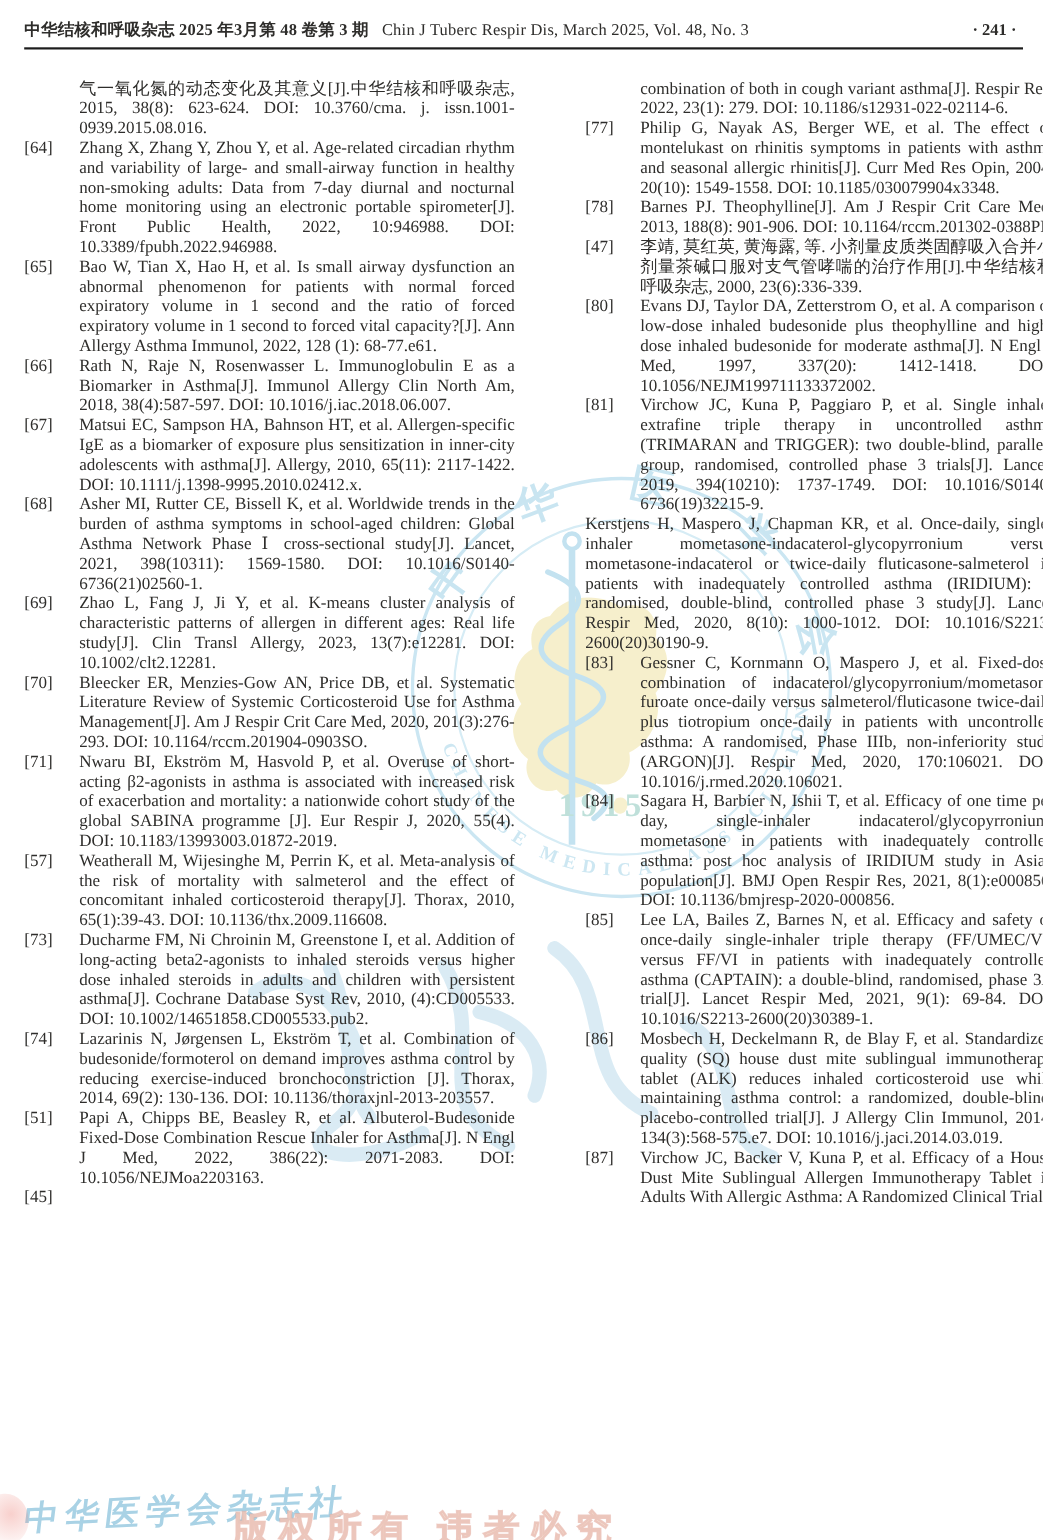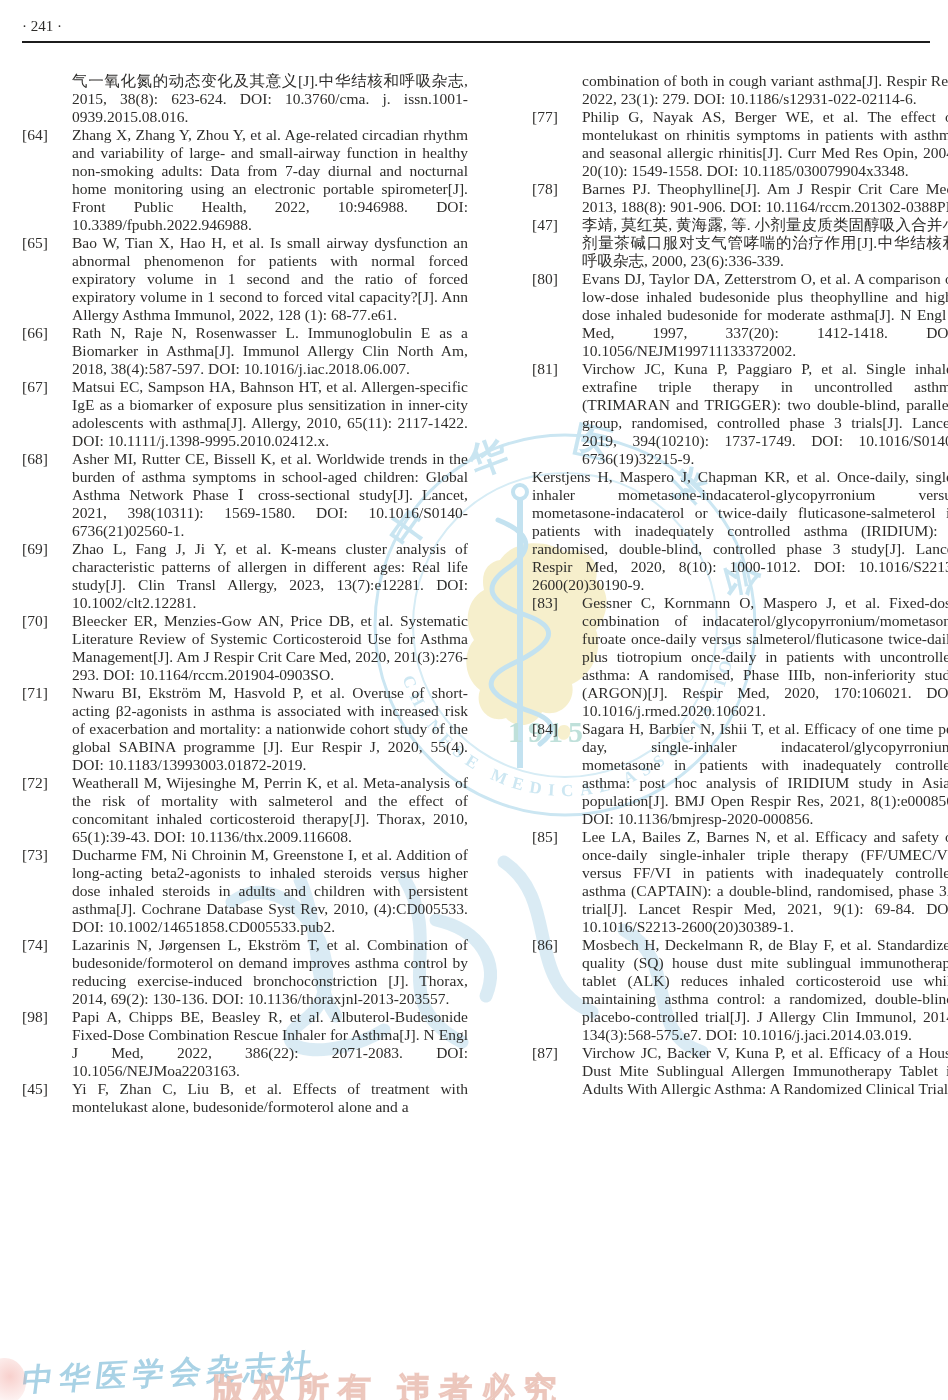--- a/index.html
+++ b/index.html
@@ -14,21 +14,21 @@
 
   
   .header {
     position:absolute; left:22px; top:18px; width:908px;
     border-bottom:2px solid #1c1c1c;
     padding-bottom:6px;
     display:flex; justify-content:space-between; align-items:baseline;
     font-size:15px;
   }
   .header .jtitle { font-weight:bold; letter-spacing:.2px; }
-  .header .pagenum { font-weight:normal; padding-right:6px; }
+  .header .pagenum { font-weight:bold; padding-right:6px; }
 
   
   .col { position:absolute; top:72px; font-size:15.5px; line-height:18px; }
   .col-left  { left:22px;  width:446px; }
   .col-right { left:532px; width:426px; }
 
   .cont { margin:0 0 0 50px; text-align:justify; }
   .ref { display:flex; }
   .ref-num { width:50px; flex:0 0 50px; }
   .ref-text { flex:1; text-align:justify; }
@@ -109,20 +109,21 @@
 </svg>
 
 <div class="wm wm-script">中华医学会杂志社</div>
 <div class="wm wm-script2">﹏﹏﹏﹏﹏﹏</div>
 
 <div class="wm wm-copyright">版权所有 违者必究</div>
 
 <div class="wm wm-seal"></div>
 
 <div class="header">
+  <span class="jtitle"><span>中华结核和呼吸杂志 2025 年3月第 48 卷第 3 期</span>&nbsp;&nbsp;&nbsp;<span style="font-weight:normal;">Chin J Tuberc Respir Dis, March 2025, Vol. 48, No. 3</span></span>
   <span class="pagenum">· 241 ·</span>
 </div>
 
 <div class="col col-left">
   <p class="cont">气一氧化氮的动态变化及其意义[J].中华结核和呼吸杂志, 2015, 38(8): 623-624. DOI: 10.3760/cma. j. issn.1001-0939.2015.08.016.</p>
   <div>
 
       <div class="ref">
         <span class="ref-num">[64]</span>
         <span class="ref-text">Zhang X, Zhang Y, Zhou Y, et al. Age-related circadian rhythm and variability of large- and small-airway function in healthy non-smoking adults: Data from 7-day diurnal and nocturnal home monitoring using an electronic portable spirometer[J]. Front Public Health, 2022, 10:946988. DOI: 10.3389/fpubh.2022.946988.</span>
@@ -157,42 +158,41 @@
         <span class="ref-num">[70]</span>
         <span class="ref-text">Bleecker ER, Menzies-Gow AN, Price DB, et al. Systematic Literature Review of Systemic Corticosteroid Use for Asthma Management[J]. Am J Respir Crit Care Med, 2020, 201(3):276-293. DOI: 10.1164/rccm.201904-0903SO.</span>
       </div>
 
       <div class="ref">
         <span class="ref-num">[71]</span>
         <span class="ref-text">Nwaru BI, Ekström M, Hasvold P, et al. Overuse of short-acting β2-agonists in asthma is associated with increased risk of exacerbation and mortality: a nationwide cohort study of the global SABINA programme [J]. Eur Respir J, 2020, 55(4). DOI: 10.1183/13993003.01872-2019.</span>
       </div>
 
       <div class="ref">
-        <span class="ref-num">[72]</span>
+        <span class="ref-num">[57]</span>
         <span class="ref-text">Weatherall M, Wijesinghe M, Perrin K, et al. Meta-analysis of the risk of mortality with salmeterol and the effect of concomitant inhaled corticosteroid therapy[J]. Thorax, 2010, 65(1):39-43. DOI: 10.1136/thx.2009.116608.</span>
       </div>
 
       <div class="ref">
         <span class="ref-num">[73]</span>
         <span class="ref-text">Ducharme FM, Ni Chroinin M, Greenstone I, et al. Addition of long-acting beta2-agonists to inhaled steroids versus higher dose inhaled steroids in adults and children with persistent asthma[J]. Cochrane Database Syst Rev, 2010, (4):CD005533. DOI: 10.1002/14651858.CD005533.pub2.</span>
       </div>
 
       <div class="ref">
         <span class="ref-num">[74]</span>
         <span class="ref-text">Lazarinis N, Jørgensen L, Ekström T, et al. Combination of budesonide/formoterol on demand improves asthma control by reducing exercise-induced bronchoconstriction [J]. Thorax, 2014, 69(2): 130-136. DOI: 10.1136/thoraxjnl-2013-203557.</span>
       </div>
 
       <div class="ref">
-        <span class="ref-num">[98]</span>
+        <span class="ref-num">[51]</span>
         <span class="ref-text">Papi A, Chipps BE, Beasley R, et al. Albuterol-Budesonide Fixed-Dose Combination Rescue Inhaler for Asthma[J]. N Engl J Med, 2022, 386(22): 2071-2083. DOI: 10.1056/NEJMoa2203163.</span>
       </div>
 
       <div class="ref">
         <span class="ref-num">[45]</span>
-        <span class="ref-text">Yi F, Zhan C, Liu B, et al. Effects of treatment with montelukast alone, budesonide/formoterol alone and a</span>
       </div>
     </div>
 </div>
 
 <div class="col col-right">
   <p class="cont">combination of both in cough variant asthma[J]. Respir Res, 2022, 23(1): 279. DOI: 10.1186/s12931-022-02114-6.</p>
   <div>
 
       <div class="ref">
         <span class="ref-num">[77]</span>

